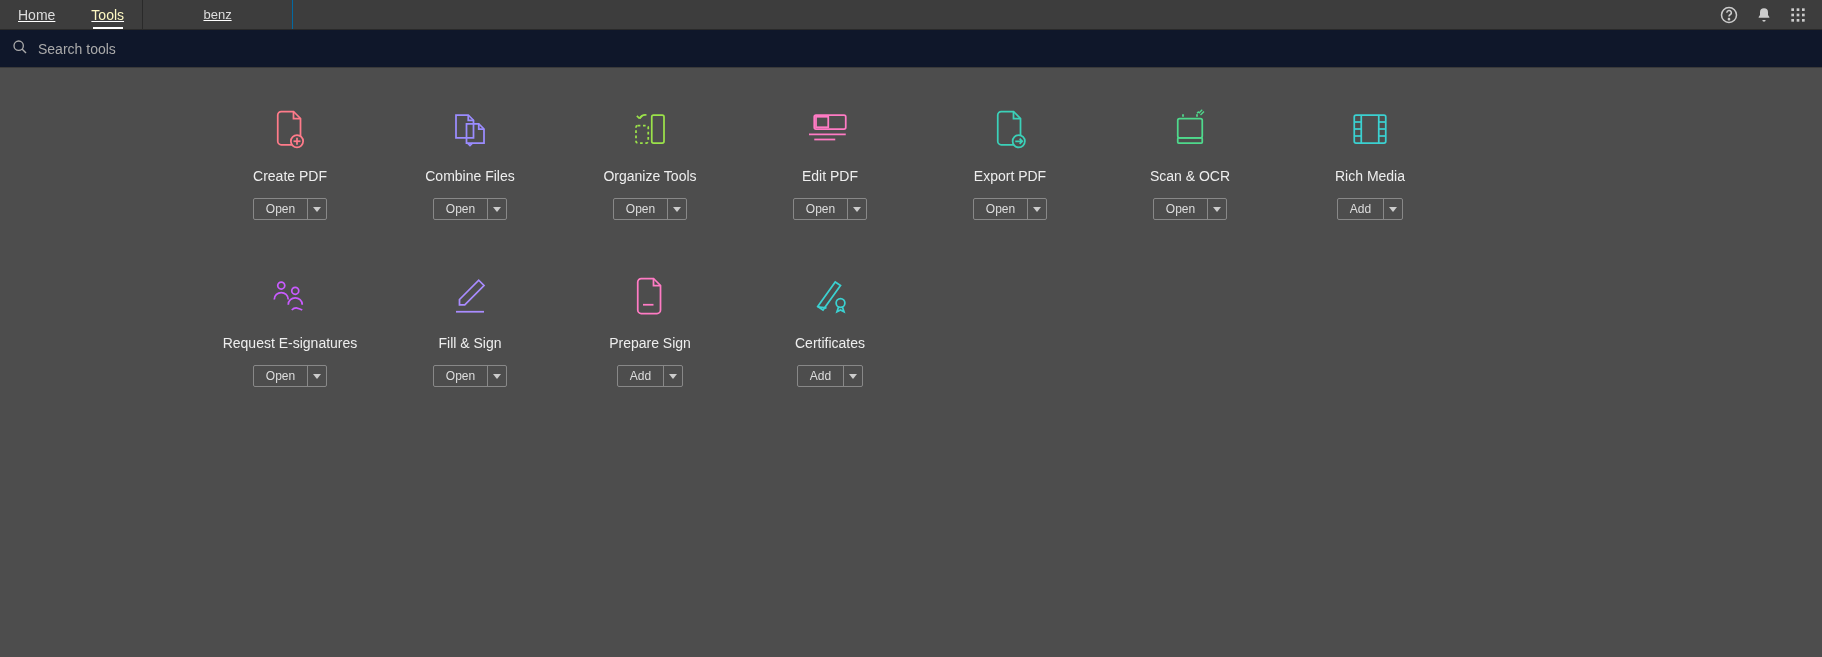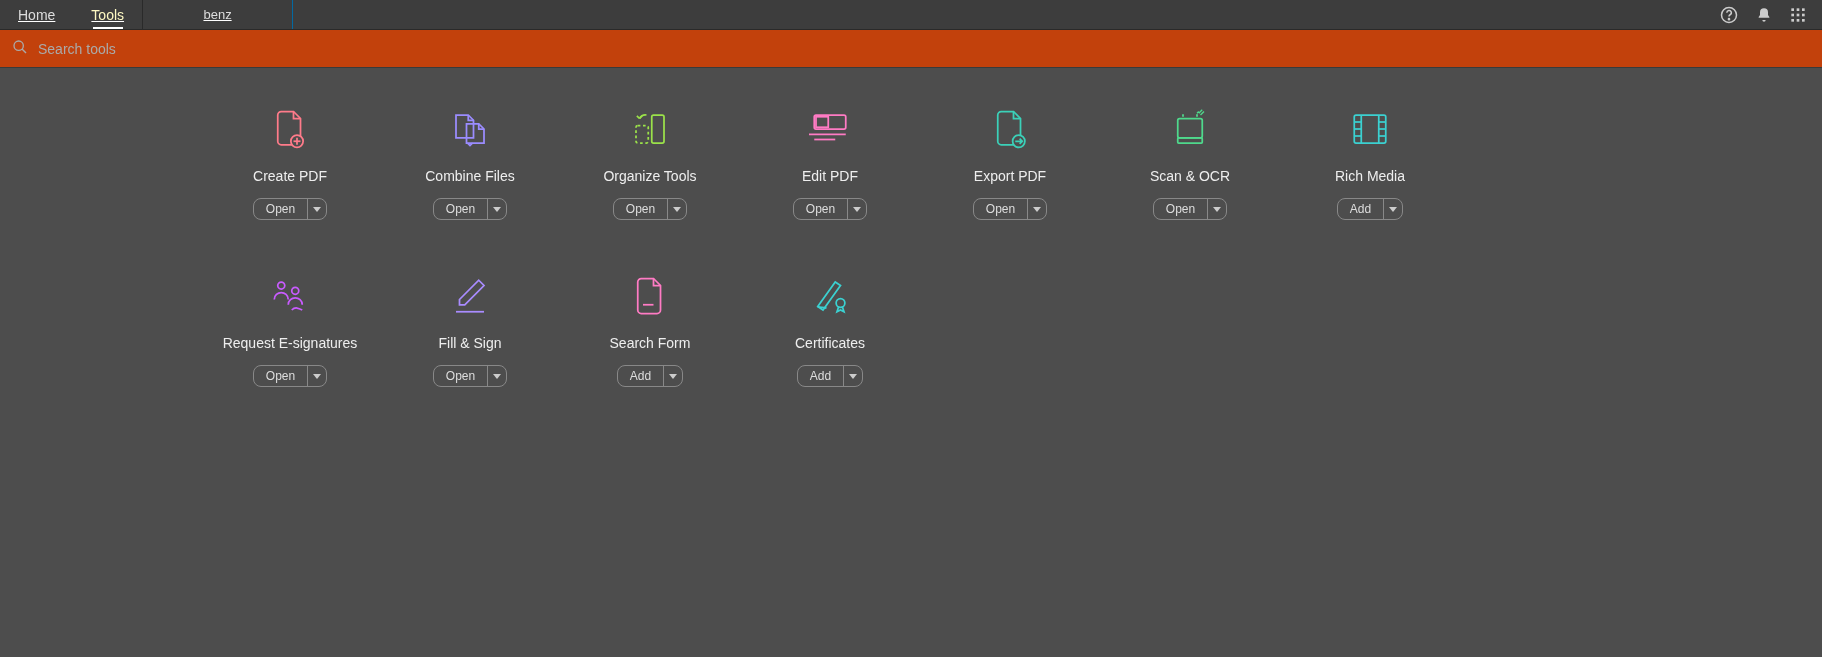--- a/index.html
+++ b/index.html
@@ -70,21 +70,21 @@
     color: #ccc;
     display:flex;
     align-items:center;
     justify-content:center;
     cursor:pointer;
   }
   .searchbar {
     display: flex;
     align-items: center;
     height: 38px;
-    background: #c2410c;
+    background: #0f172a;
     border-bottom: 1px solid #3a3a3a;
     padding: 0 12px;
     gap: 10px;
   }
   .searchbar input {
     background: transparent;
     border: none;
     outline: none;
     color: #ccc;
     font-size: 14px;
@@ -121,21 +121,21 @@
   }
   .tool-label {
     font-size: 14px;
     color: #eee;
     margin-bottom: 14px;
     text-align:left;
   }
   .split-btn {
     display: flex;
     border: 1px solid #888;
-    border-radius: 8px;
+    border-radius: 2px;
     height: 22px;
     overflow:hidden;
   }
   .split-btn .main {
     padding: 0 12px;
     font-size: 12px;
     color: #ddd;
     display:flex;
     align-items:center;
     background: transparent;
@@ -403,21 +403,21 @@
     </div>
 
     <div class="tool-card">
       <div class="tool-icon">
         <svg width="42" height="42" viewBox="0 0 48 48" fill="none" stroke="#ff7bc4" stroke-width="2">
             <path d="M14 4h14l8 8v28a4 4 0 0 1-4 4H14a4 4 0 0 1-4-4V8a4 4 0 0 1 4-4z"></path>
             <path d="M28 4v8h8"></path>
             <line x1="16" y1="34" x2="28" y2="34"></line>
           </svg>
       </div>
-      <div class="tool-label">Search Form</div>
+      <div class="tool-label">Prepare Sign</div>
       <div class="split-btn">
         <button class="main">Add</button>
         <button class="drop">
             <svg width="8" height="5" viewBox="0 0 10 6">
               <path d="M0 0l5 6 5-6z" fill="#ccc"></path>
             </svg>
           </button>
       </div>
     </div>
 

